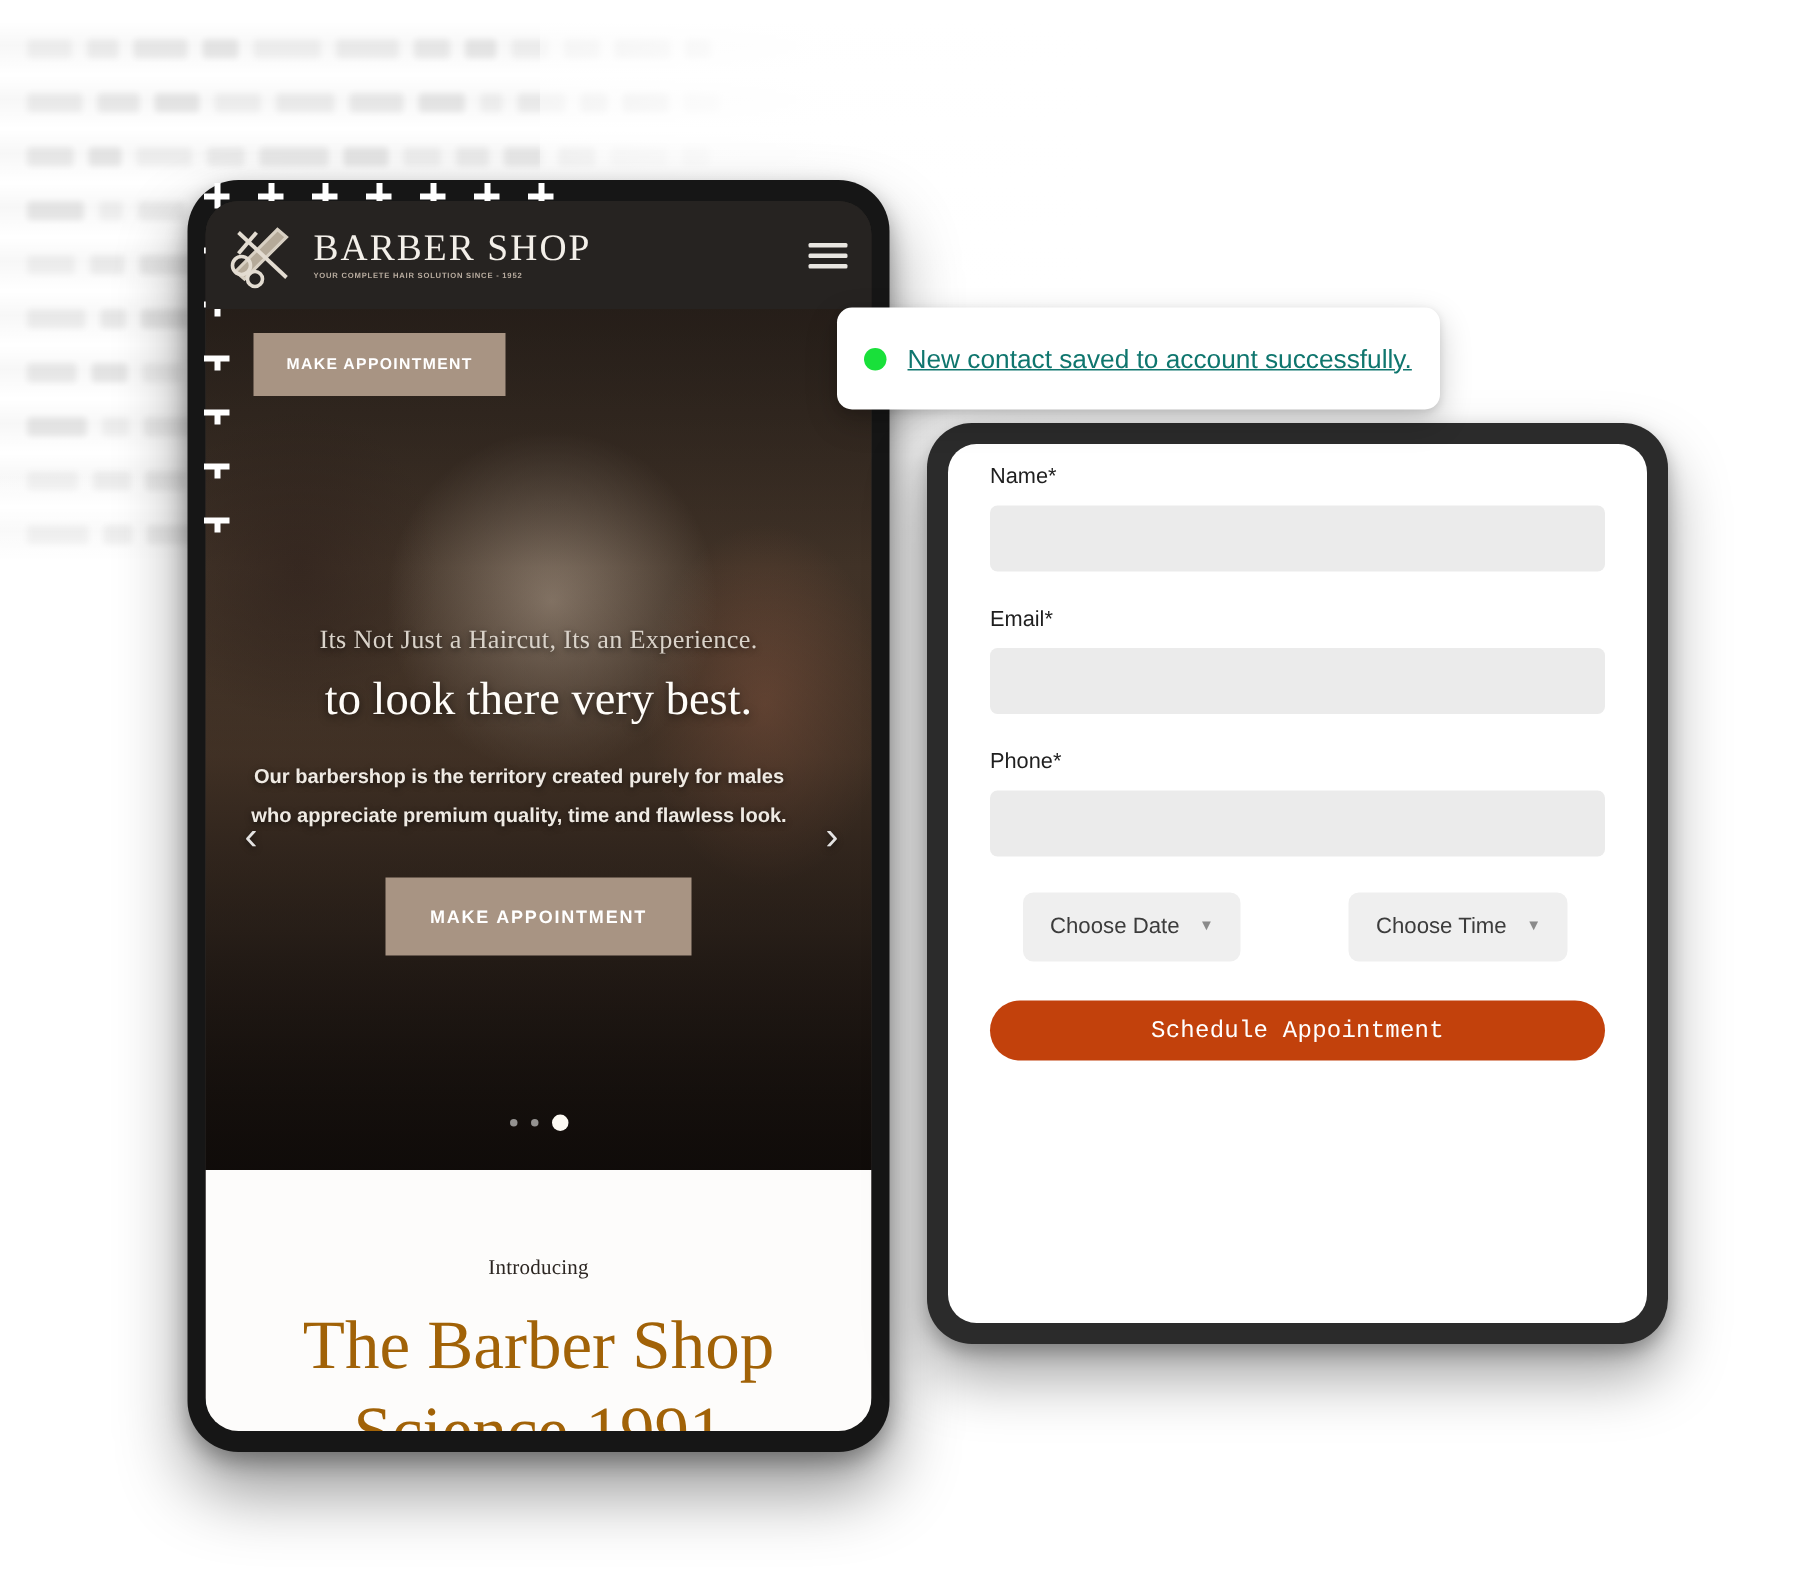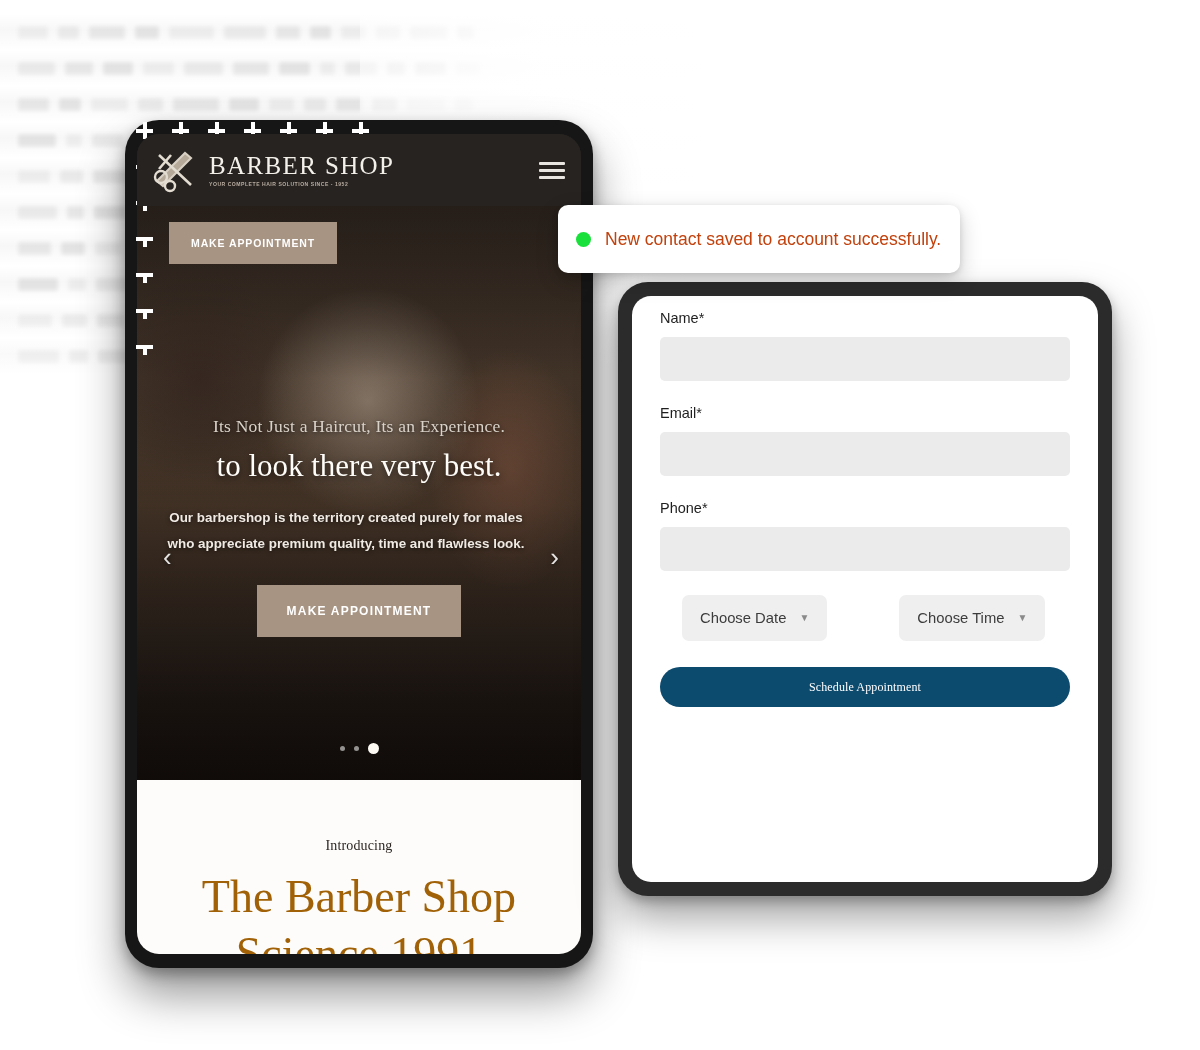--- a/index.html
+++ b/index.html
@@ -150,21 +150,21 @@
   
   .toast {
     position: absolute; left: 558px; top: 205px;
     width: 402px; height: 68px;
     background: #fff; border-radius: 10px;
     display: flex; align-items: center; gap: 14px; padding: 0 18px;
     box-shadow: 0 8px 22px rgba(0,0,0,0.20), 0 2px 6px rgba(0,0,0,0.12);
     z-index: 30;
   }
   .toast-dot { width: 15px; height: 15px; border-radius: 50%; background: #19e03a; flex: none; }
-  .toast-msg { font-size: 17.5px; color: #c2410c; white-space: nowrap; }
+  .toast-msg { font-size: 17.5px; color: #0f766e; white-space: nowrap; text-decoration: underline; }
 
   
   .tablet {
     position: absolute; left: 618px; top: 282px;
     width: 494px; height: 614px;
     background: #2b2b2b; border-radius: 30px; padding: 14px;
     box-shadow: 0 22px 40px rgba(0,0,0,0.36), 0 5px 12px rgba(0,0,0,0.26);
     z-index: 20;
   }
   .tablet-screen {
@@ -181,22 +181,22 @@
   .dt-row { display: flex; gap: 72px; padding-left: 22px; }
   .dt-select {
     background: #efefef; border-radius: 7px; height: 46px;
     display: flex; align-items: center; gap: 13px;
     padding: 0 18px; cursor: pointer;
   }
   .dt-text { font-size: 14.8px; color: #3c3c3c; white-space: nowrap; }
   .caret { color: #8a8a8a; font-size: 10px; line-height: 1; }
   .submit {
     margin-top: 26px; width: 100%; height: 40px;
-    background: #0c4a6e; color: #fff; border: none; border-radius: 20px;
-    font-size: 12px; font-family: Liberation Serif, serif; cursor: pointer;
+    background: #c2410c; color: #fff; border: none; border-radius: 20px;
+    font-size: 16px; font-family: Liberation Mono, monospace; cursor: pointer;
     letter-spacing: 0.01em;
   }
 </style>
 </head>
 <body>
 
 <div id="stage">
 
   <div class="bg-rows" id="bg-rows">
       <div class="bg-row" style="top: 14px;">

